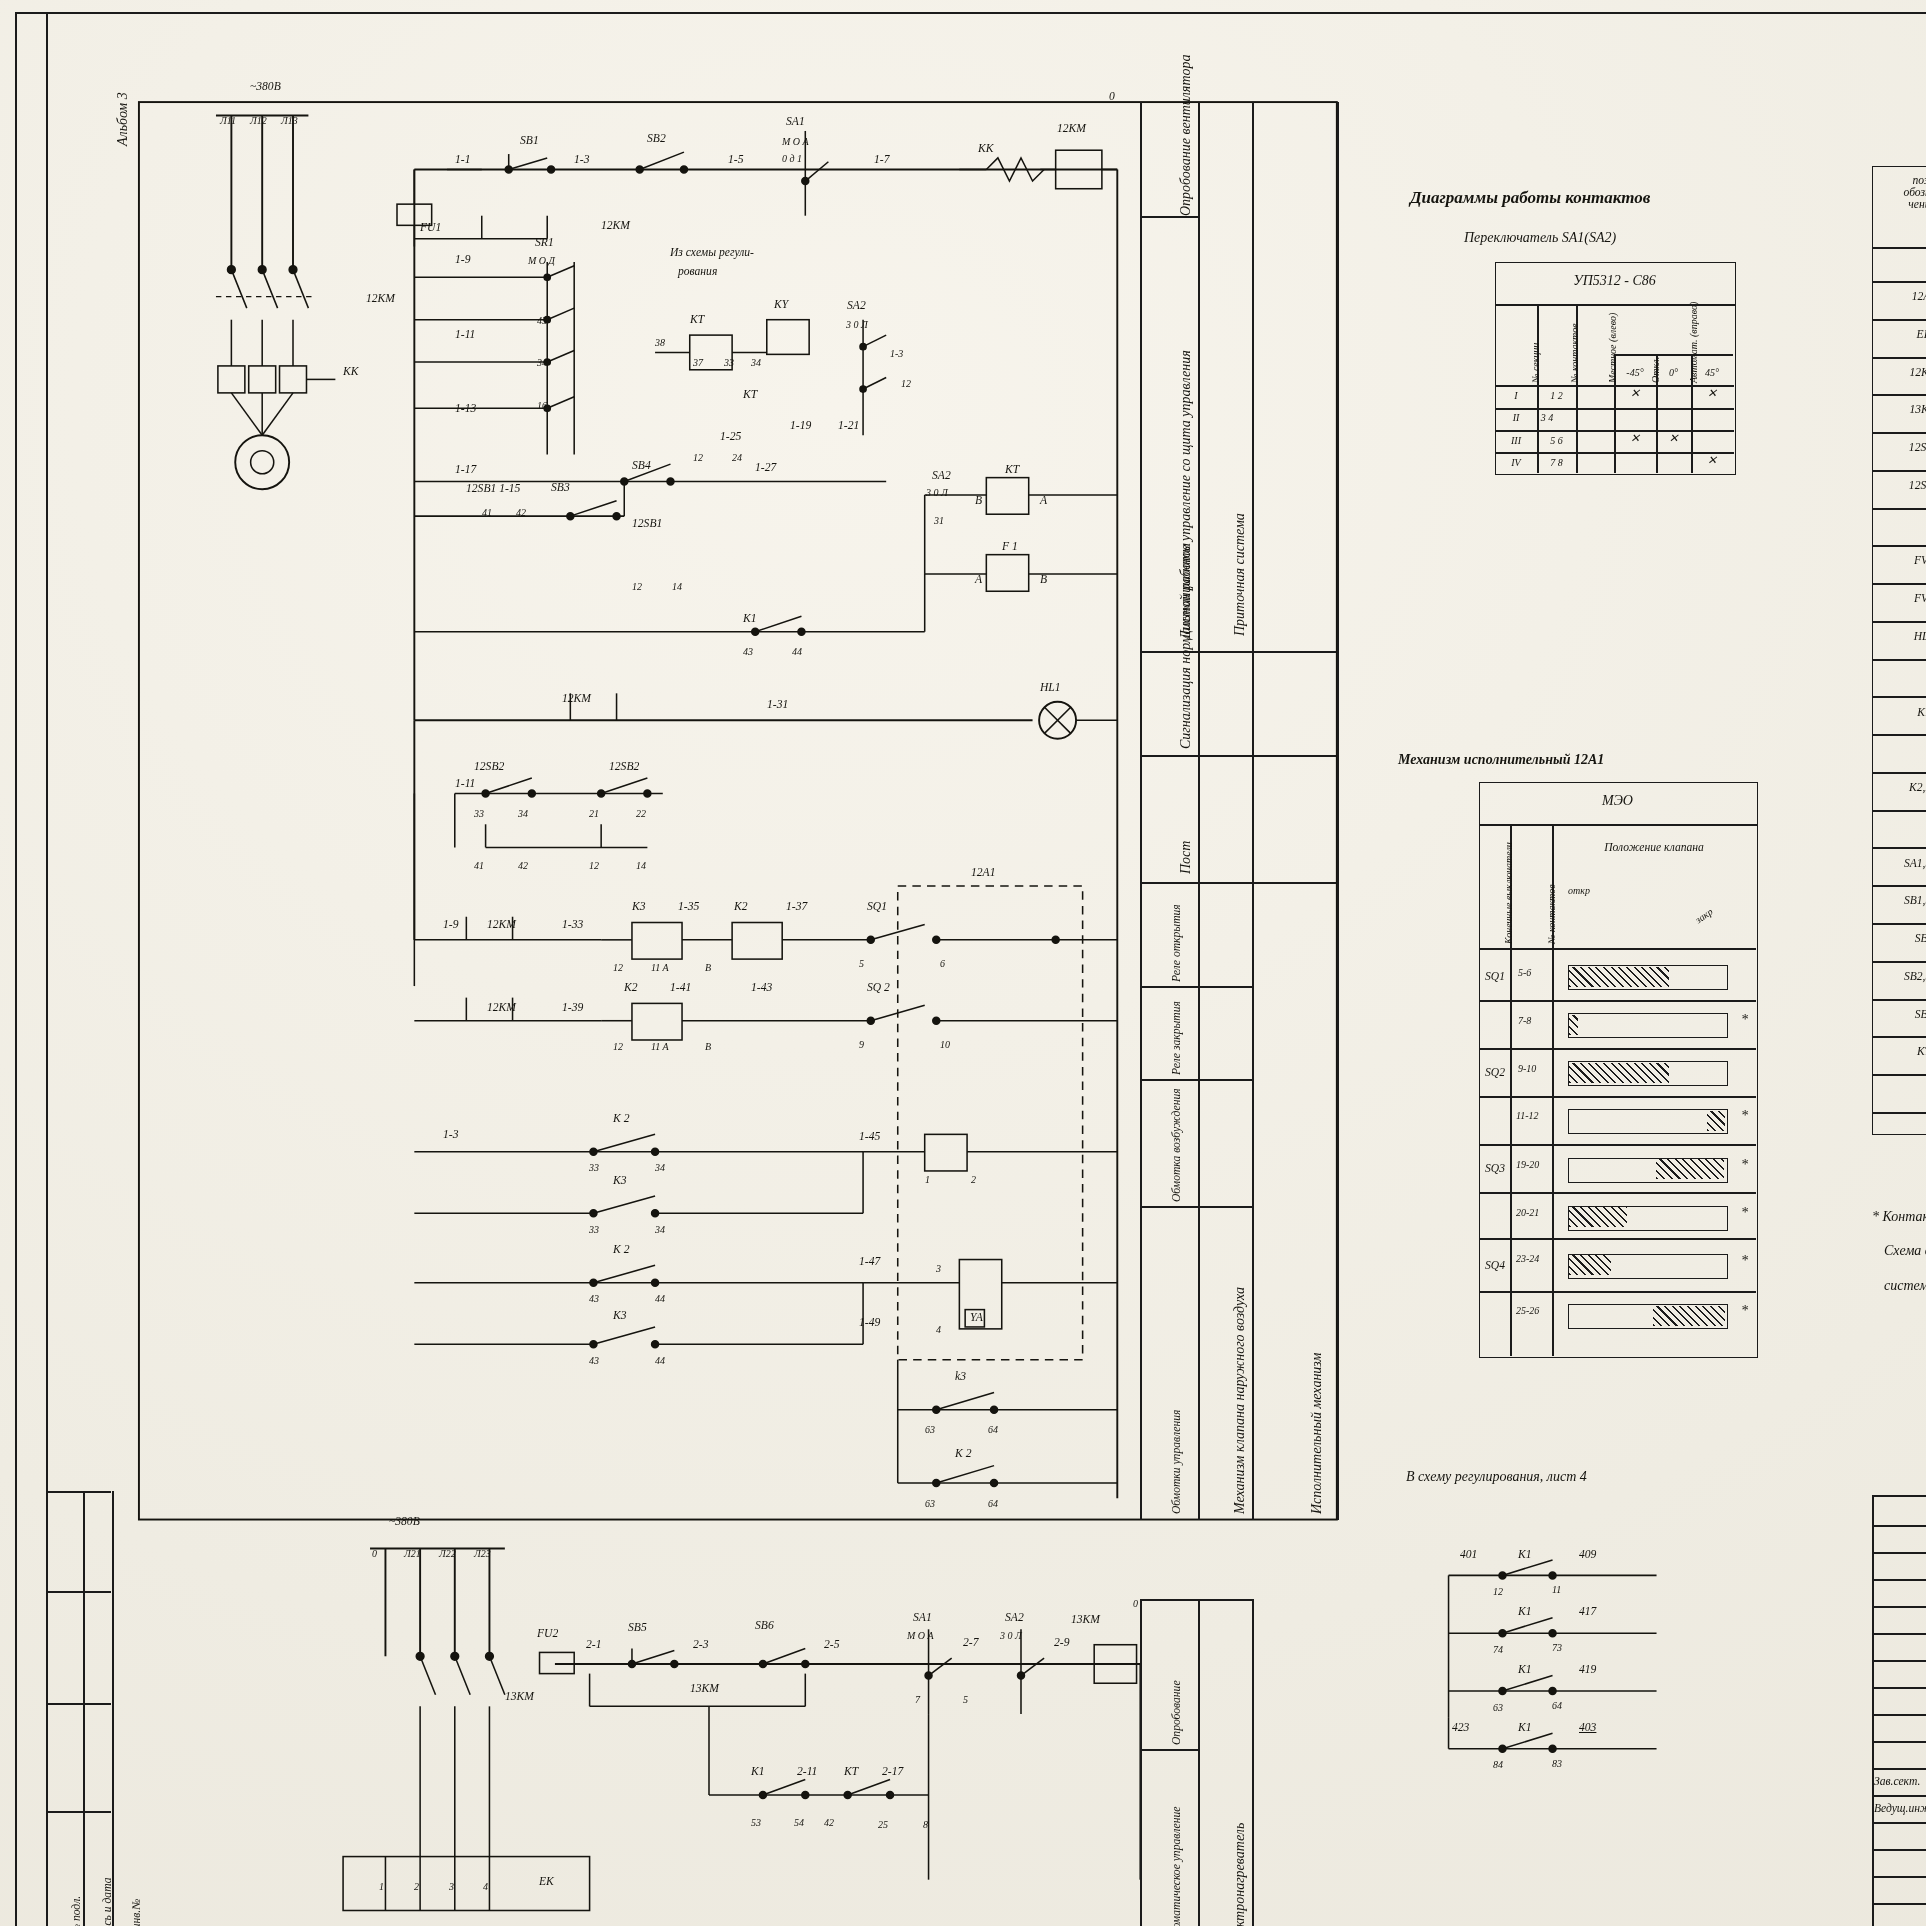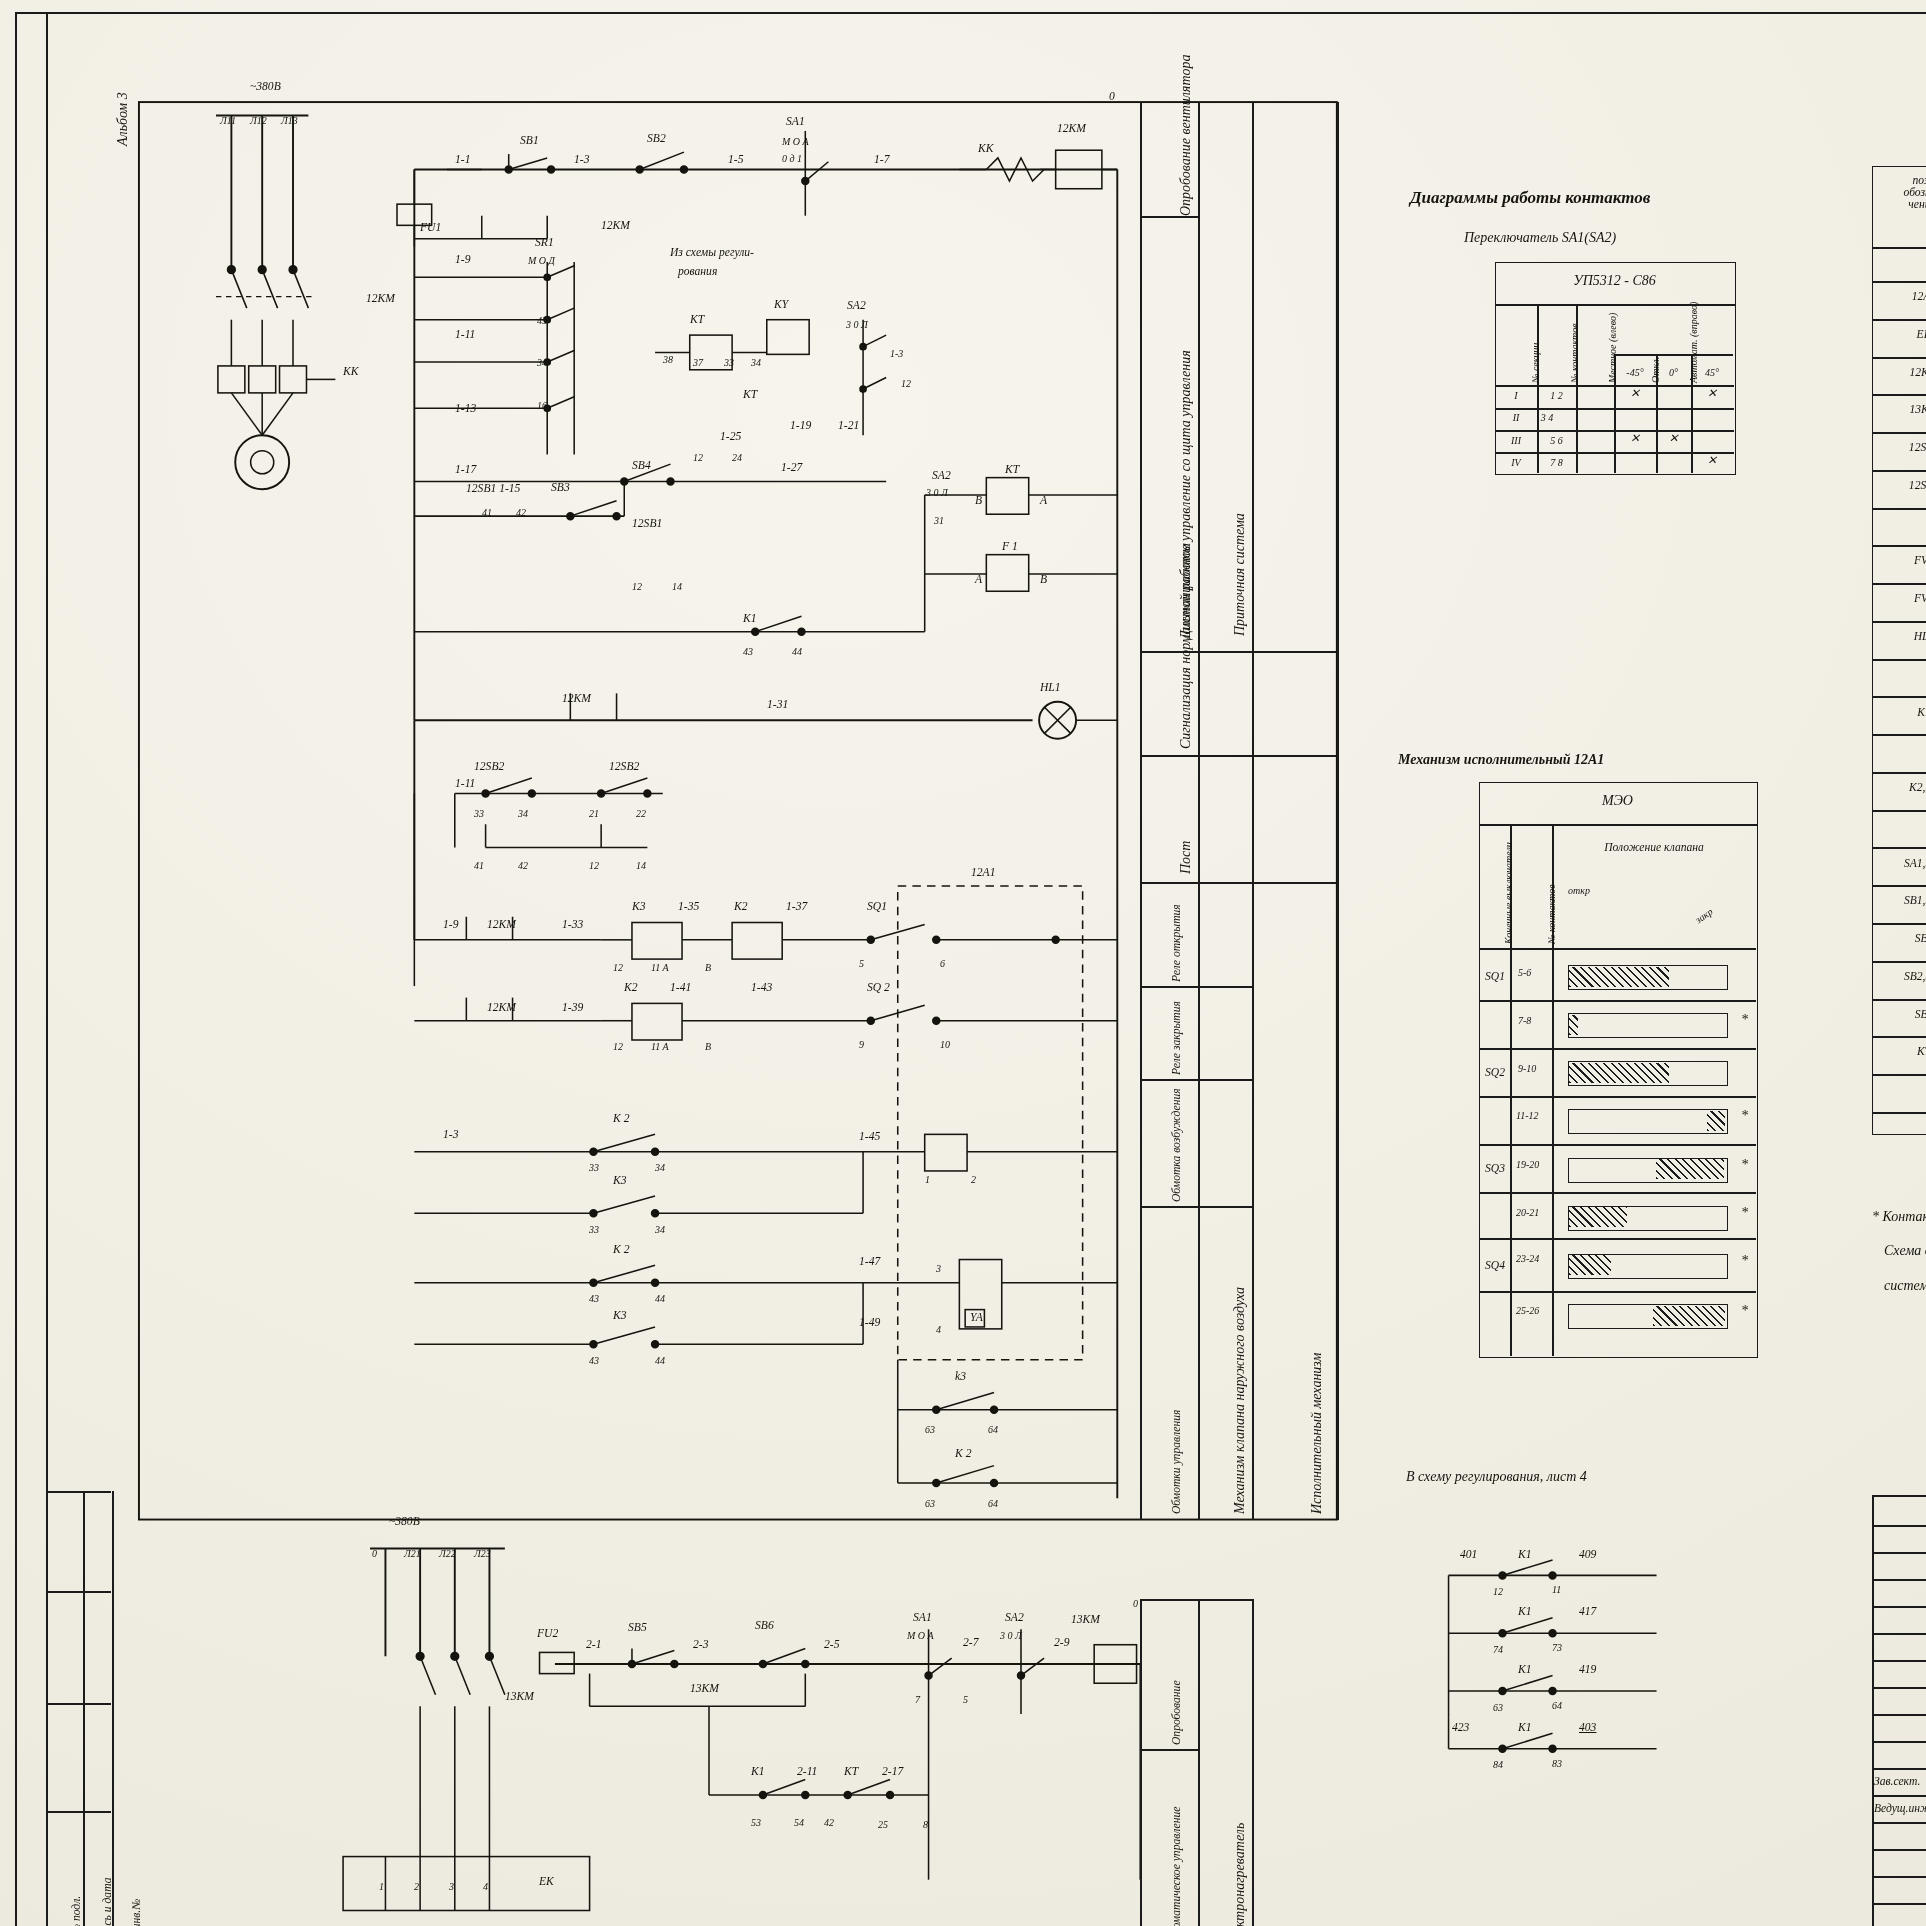--- a/index.html
+++ b/index.html
@@ -365,37 +365,37 @@
   <div class="txt it md" style="left:455px;top:403px;">1-13</div>
   <div class="txt it md" style="left:535px;top:237px;">SR1</div>
   <div class="txt it sm" style="left:528px;top:256px;">М О Д</div>
   <div class="txt it sm" style="left:537px;top:316px;">45</div>
   <div class="txt it sm" style="left:537px;top:358px;">34</div>
   <div class="txt it sm" style="left:537px;top:401px;">16</div>
   <div class="txt it md" style="left:670px;top:247px;">Из схемы регули-</div>
   <div class="txt it md" style="left:678px;top:266px;">рования</div>
   <div class="txt it md" style="left:690px;top:314px;">KT</div>
   <div class="txt it md" style="left:774px;top:299px;">KY</div>
-  <div class="txt it sm" style="left:655px;top:355px;margin-left:8px;">38</div>
+  <div class="txt it sm" style="left:655px;top:338px;">38</div>
   <div class="txt it sm" style="left:693px;top:358px;">37</div>
   <div class="txt it sm" style="left:724px;top:358px;">33</div>
   <div class="txt it sm" style="left:751px;top:358px;">34</div>
   <div class="txt it md" style="left:743px;top:389px;">KT</div>
   <div class="txt it md" style="left:847px;top:300px;">SA2</div>
   <div class="txt it sm" style="left:846px;top:320px;">3 0 Л</div>
   <div class="txt it sm" style="left:890px;top:349px;">1-3</div>
   <div class="txt it sm" style="left:901px;top:379px;">12</div>
   <div class="txt it md" style="left:790px;top:420px;">1-19</div>
   <div class="txt it md" style="left:838px;top:420px;">1-21</div>
   <div class="txt it md" style="left:720px;top:431px;">1-25</div>
   <div class="txt it sm" style="left:693px;top:453px;">12</div>
   <div class="txt it sm" style="left:732px;top:453px;">24</div>
   <div class="txt it md" style="left:632px;top:460px;">SB4</div>
   <div class="txt it md" style="left:455px;top:464px;">1-17</div>
-  <div class="txt it md" style="left:755px;top:462px;margin-left:26px;">1-27</div>
+  <div class="txt it md" style="left:755px;top:462px;">1-27</div>
   <div class="txt it md" style="left:466px;top:483px;">12SB1 1-15</div>
   <div class="txt it md" style="left:551px;top:482px;">SB3</div>
   <div class="txt it sm" style="left:482px;top:508px;">41</div>
   <div class="txt it sm" style="left:516px;top:508px;">42</div>
   <div class="txt it md" style="left:632px;top:518px;">12SB1</div>
   <div class="txt it sm" style="left:632px;top:582px;">12</div>
   <div class="txt it sm" style="left:672px;top:582px;">14</div>
   <div class="txt it md" style="left:932px;top:470px;">SA2</div>
   <div class="txt it sm" style="left:926px;top:488px;">3 0 Л</div>
   <div class="txt it md" style="left:1005px;top:464px;">KT</div>

